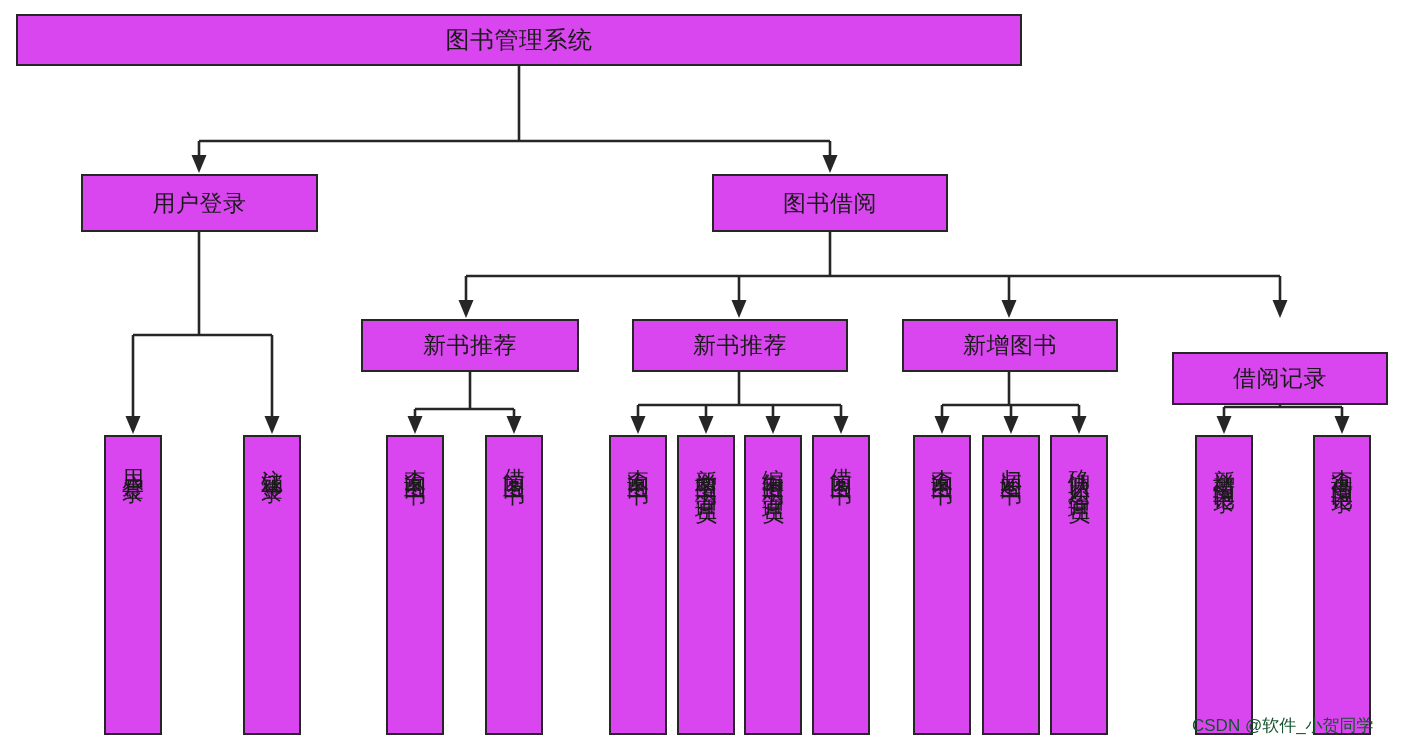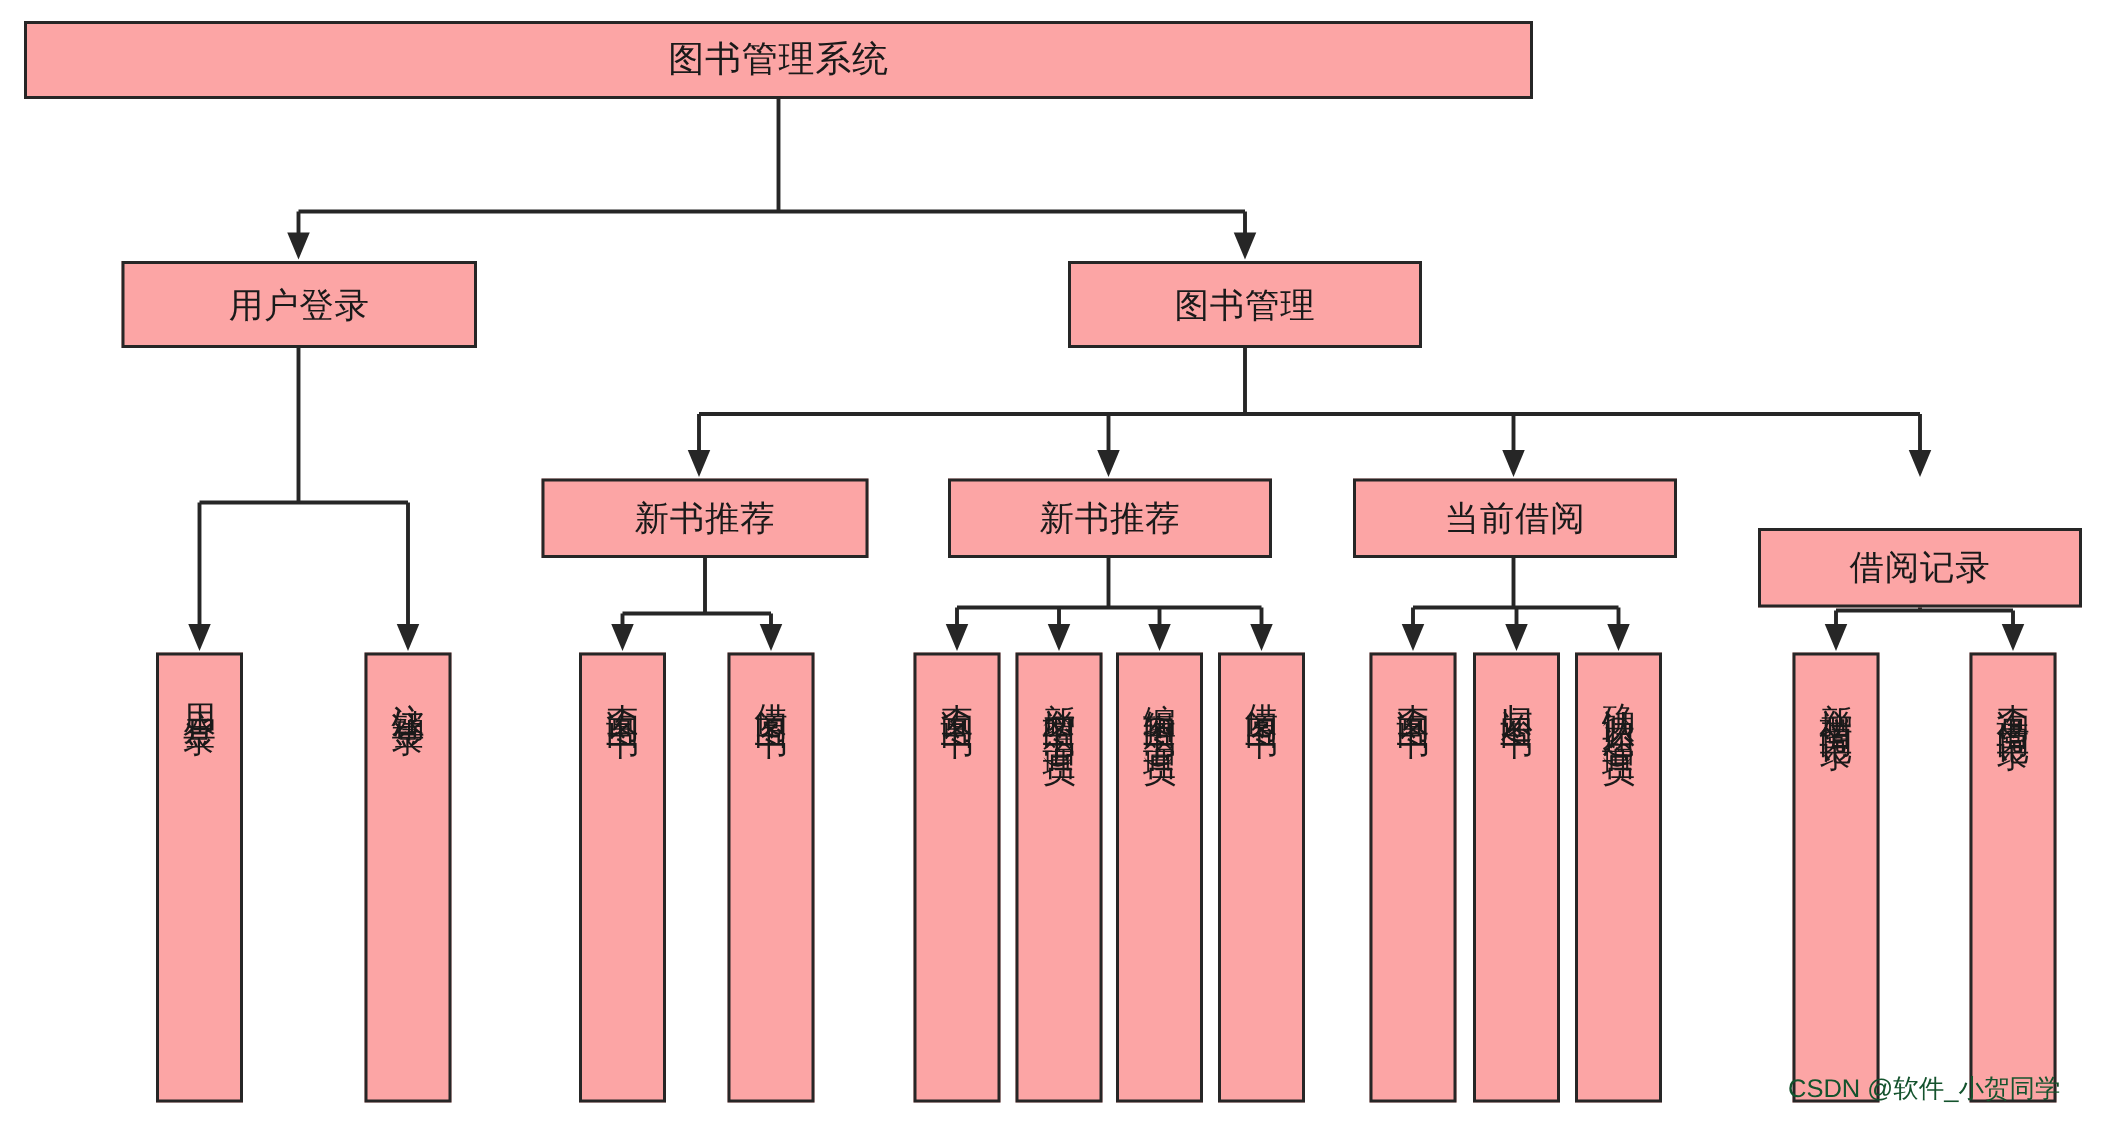--- a/index.html
+++ b/index.html
@@ -8,21 +8,21 @@
     background:#ffffff;
     font-family:"Liberation Sans","DejaVu Sans",sans-serif;
     overflow:hidden;
   }
   #stage{position:relative;width:1405px;height:747px;}
   #edges{position:absolute;left:0;top:0;width:1405px;height:747px;}
 
   .node{
     position:absolute;
     box-sizing:border-box;
-    background:#fca5a5;
+    background:#d946ef;
     border:2px solid #262626;
     display:flex;
     align-items:center;
     justify-content:center;
     color:#1a1a1a;
     z-index:2;
   }
   .node .lbl{
     display:block;
     white-space:nowrap;
@@ -126,30 +126,30 @@
       </g>
     </svg>
   <div id="nodes-layer">
       <div class="node h root" style="left: 16px; top: 14px; width: 1006px; height: 52px;">
         <span class="lbl">图书管理系统</span>
       </div>
       <div class="node h" style="left: 81px; top: 174px; width: 237px; height: 58px;">
         <span class="lbl">用户登录</span>
       </div>
       <div class="node h" style="left: 712px; top: 174px; width: 236px; height: 58px;">
-        <span class="lbl">图书管理</span>
+        <span class="lbl">图书借阅</span>
       </div>
       <div class="node h" style="left: 361px; top: 319px; width: 218px; height: 53px;">
         <span class="lbl">新书推荐</span>
       </div>
       <div class="node h" style="left: 632px; top: 319px; width: 216px; height: 53px;">
         <span class="lbl">新书推荐</span>
       </div>
       <div class="node h" style="left: 902px; top: 319px; width: 216px; height: 53px;">
-        <span class="lbl">当前借阅</span>
+        <span class="lbl">新增图书</span>
       </div>
       <div class="node h" style="left: 1172px; top: 319px; width: 216px; height: 53px; margin-top: 33px;">
         <span class="lbl">借阅记录</span>
       </div>
       <div class="node v" style="left: 104px; top: 435px; width: 58px; height: 300px;">
         <span class="lbl">用户登录</span>
       </div>
       <div class="node v" style="left: 243px; top: 435px; width: 58px; height: 300px;">
         <span class="lbl">注销登录</span>
       </div>

